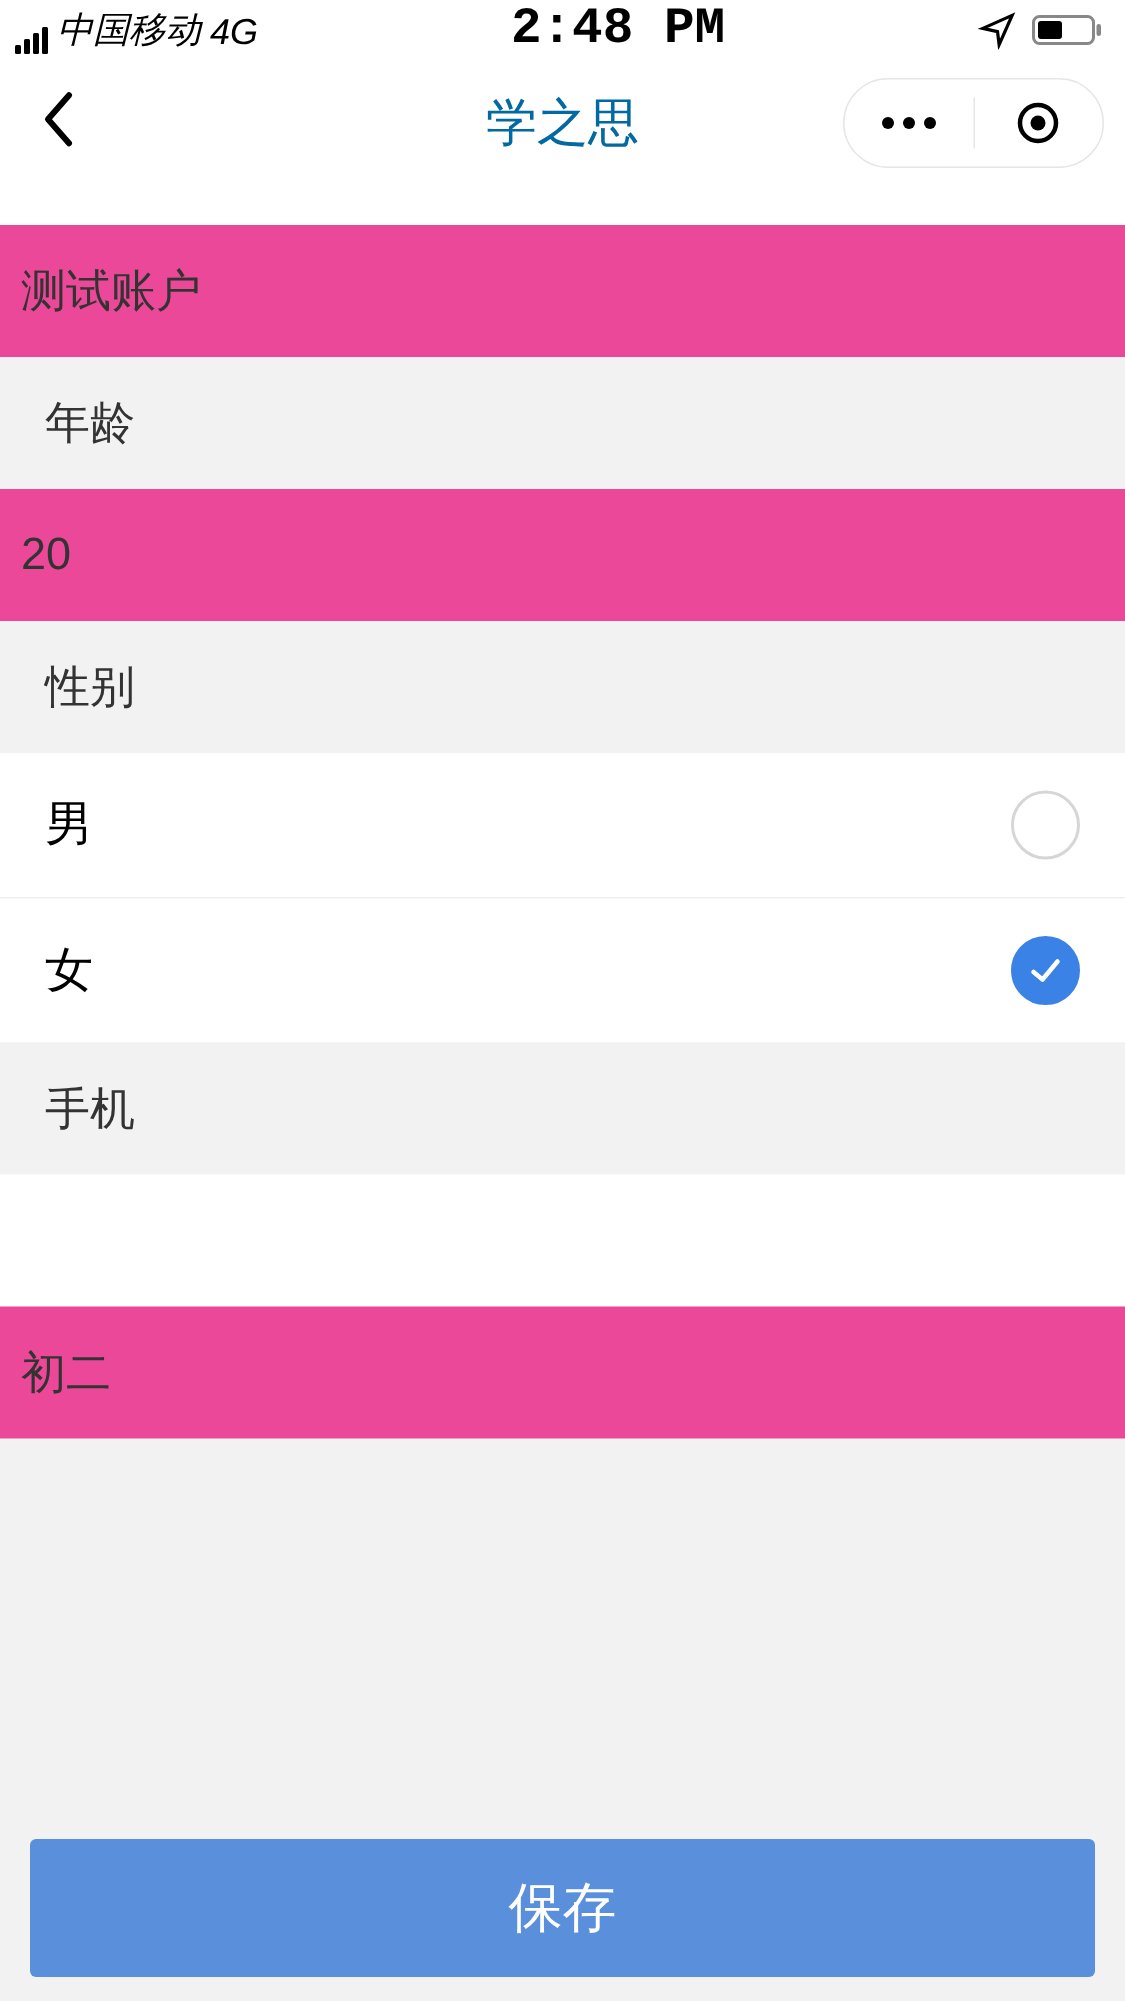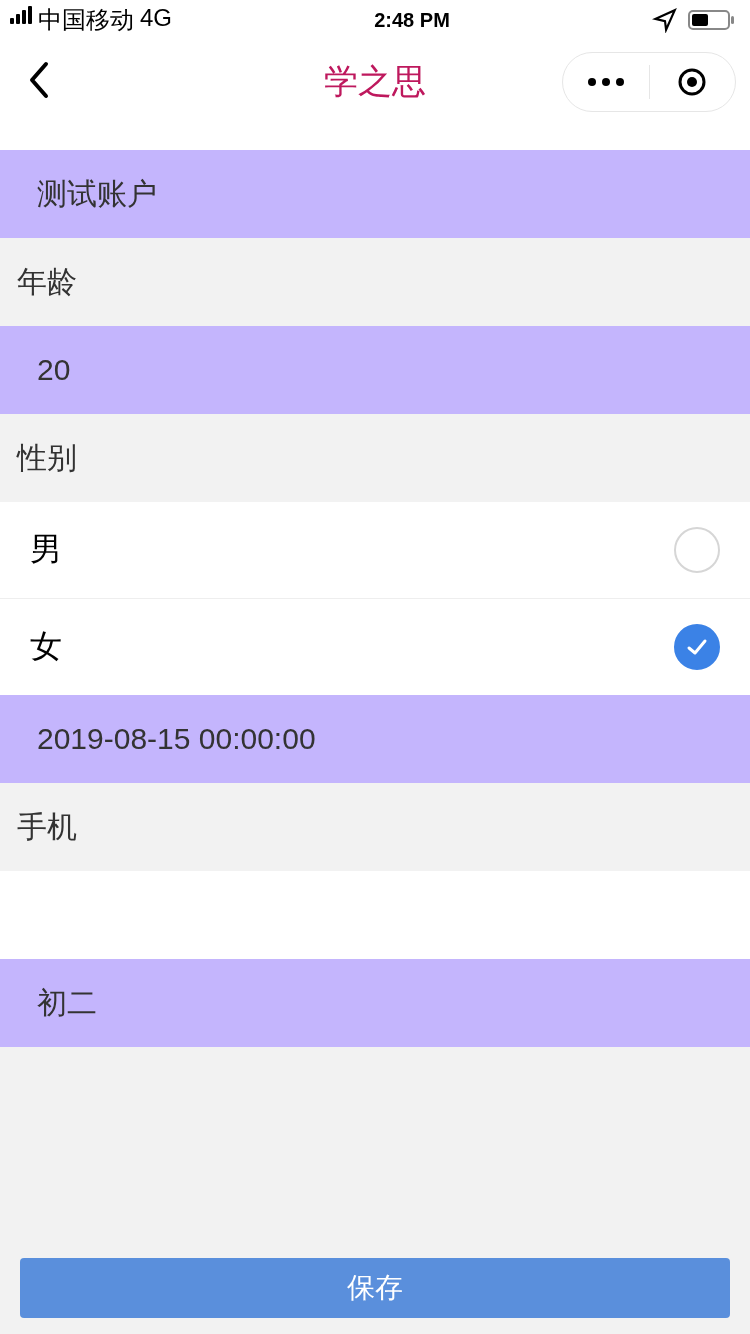--- a/index.html
+++ b/index.html
@@ -14,72 +14,72 @@
     .status-bar {
       height: 40px;
       background: #fff;
       display: flex;
       align-items: center;
       justify-content: space-between;
       padding: 0 14px 0 10px;
       font-size: 24px;
       color: #000;
     }
-    .status-left { display: flex; align-items: flex-start; gap: 6px; }
+    .status-left { display: flex; align-items: flex-end; gap: 6px; font-style: italic; }
     .status-right { display: flex; align-items: center; gap: 10px; }
     .signal { display: flex; align-items: flex-end; gap: 2px; height: 20px; }
     .signal .bar { width: 4px; background: #000; border-radius: 1px; }
     .signal .b1{height:6px}.signal .b2{height:10px}.signal .b3{height:14px}.signal .b4{height:18px}
-    .status-time { font-weight: 600; font-size: 20px; }
+    .status-time { font-weight: 600; font-size: 34px; font-family: Liberation Mono, monospace; }
     .nav-icon svg { display:block; }
     .battery { display:flex; align-items:center; }
     .titlebar {
       height: 84px;
       background: #fff;
       position: relative;
       display: flex; align-items: center; justify-content: center;
     }
-    .titlebar .title { font-size: 34px; font-weight: 500; color: #be185d; }
+    .titlebar .title { font-size: 34px; font-weight: 500; color: #0369a1; }
     .back-btn { position: absolute; left: 26px; top: 50%; transform: translateY(-50%); }
     .capsule {
       position: absolute; right: 14px; top: 50%; transform: translateY(-50%);
       width: 174px; height: 60px; border: 1px solid #e6e6e6; border-radius: 30px;
       background:#fff; display:flex; align-items:center;
     }
     .capsule .half { flex:1; display:flex; align-items:center; justify-content:center; height:100%; }
     .capsule .sep { width:1px; height:34px; background:#e6e6e6; }
     .content { position:absolute; top:124px; bottom:0; left:0; right:0; overflow:hidden; }
     .row-value {
-      background:#c4b5fd; height:88px; display:flex; align-items:center;
-      padding:0 37px; font-size:30px; color:#333;
+      background:#ec4899; height:88px; display:flex; align-items:center;
+      padding:0 14px; font-size:30px; color:#333;
     }
     .row-label {
       background:#f2f2f2; height:88px; display:flex; align-items:center;
-      padding:0 17px; font-size:30px; color:#333;
+      padding:0 30px; font-size:30px; color:#333;
     }
     .truncated-row {
       background:#fff; height:26px;
     }
     .radio-row {
       background:#fff; height:96px; display:flex; align-items:center; justify-content:space-between;
       padding:0 30px; font-size:32px; color:#000;
     }
     .radio {
       width:46px; height:46px; border-radius:50%; border:2px solid #d6d6d6; background:#fff;
       display:flex; align-items:center; justify-content:center;
     }
     .radio.selected { background:#3b82e6; border-color:#3b82e6; }
     .radio.selected svg { display:block; }
     .radio svg { display:none; }
     .empty-value { background:#fff; height:88px; }
     .save-wrap {
       position:absolute; left:0; right:0; bottom:0; padding:14px 20px 16px 20px; background:#f2f2f2;
     }
     .save-btn {
-      width:100%; height:60px; background:#5a8fdc; color:#fff; font-size:28px;
+      width:100%; height:92px; background:#5a8fdc; color:#fff; font-size:36px;
       border:none; border-radius:4px; display:flex; align-items:center; justify-content:center;
     }
   </style>
 </head>
 <body>
 
 <div class="status-bar">
   <div class="status-left">
     <div class="signal">
       <div class="bar b1"></div>
@@ -160,23 +160,20 @@
     </div>
   <div class="radio-row">
     <span>女</span>
     <span class="radio selected">
       <svg width="26" height="26" viewBox="0 0 26 26" stroke="#fff" stroke-width="3" fill="none" stroke-linecap="round" stroke-linejoin="round">
           <polyline points="5,14 11,19 21,7"></polyline>
         </svg>
     </span>
   </div>
 
-  <div class="row-value">
-    <span>2019-08-15 00:00:00</span>
-  </div>
 
   <div class="row-label">
     <span>手机</span>
   </div>
   <div class="empty-value">
     <span></span>
   </div>
 
   <div class="row-value">
     <span>初二</span>

